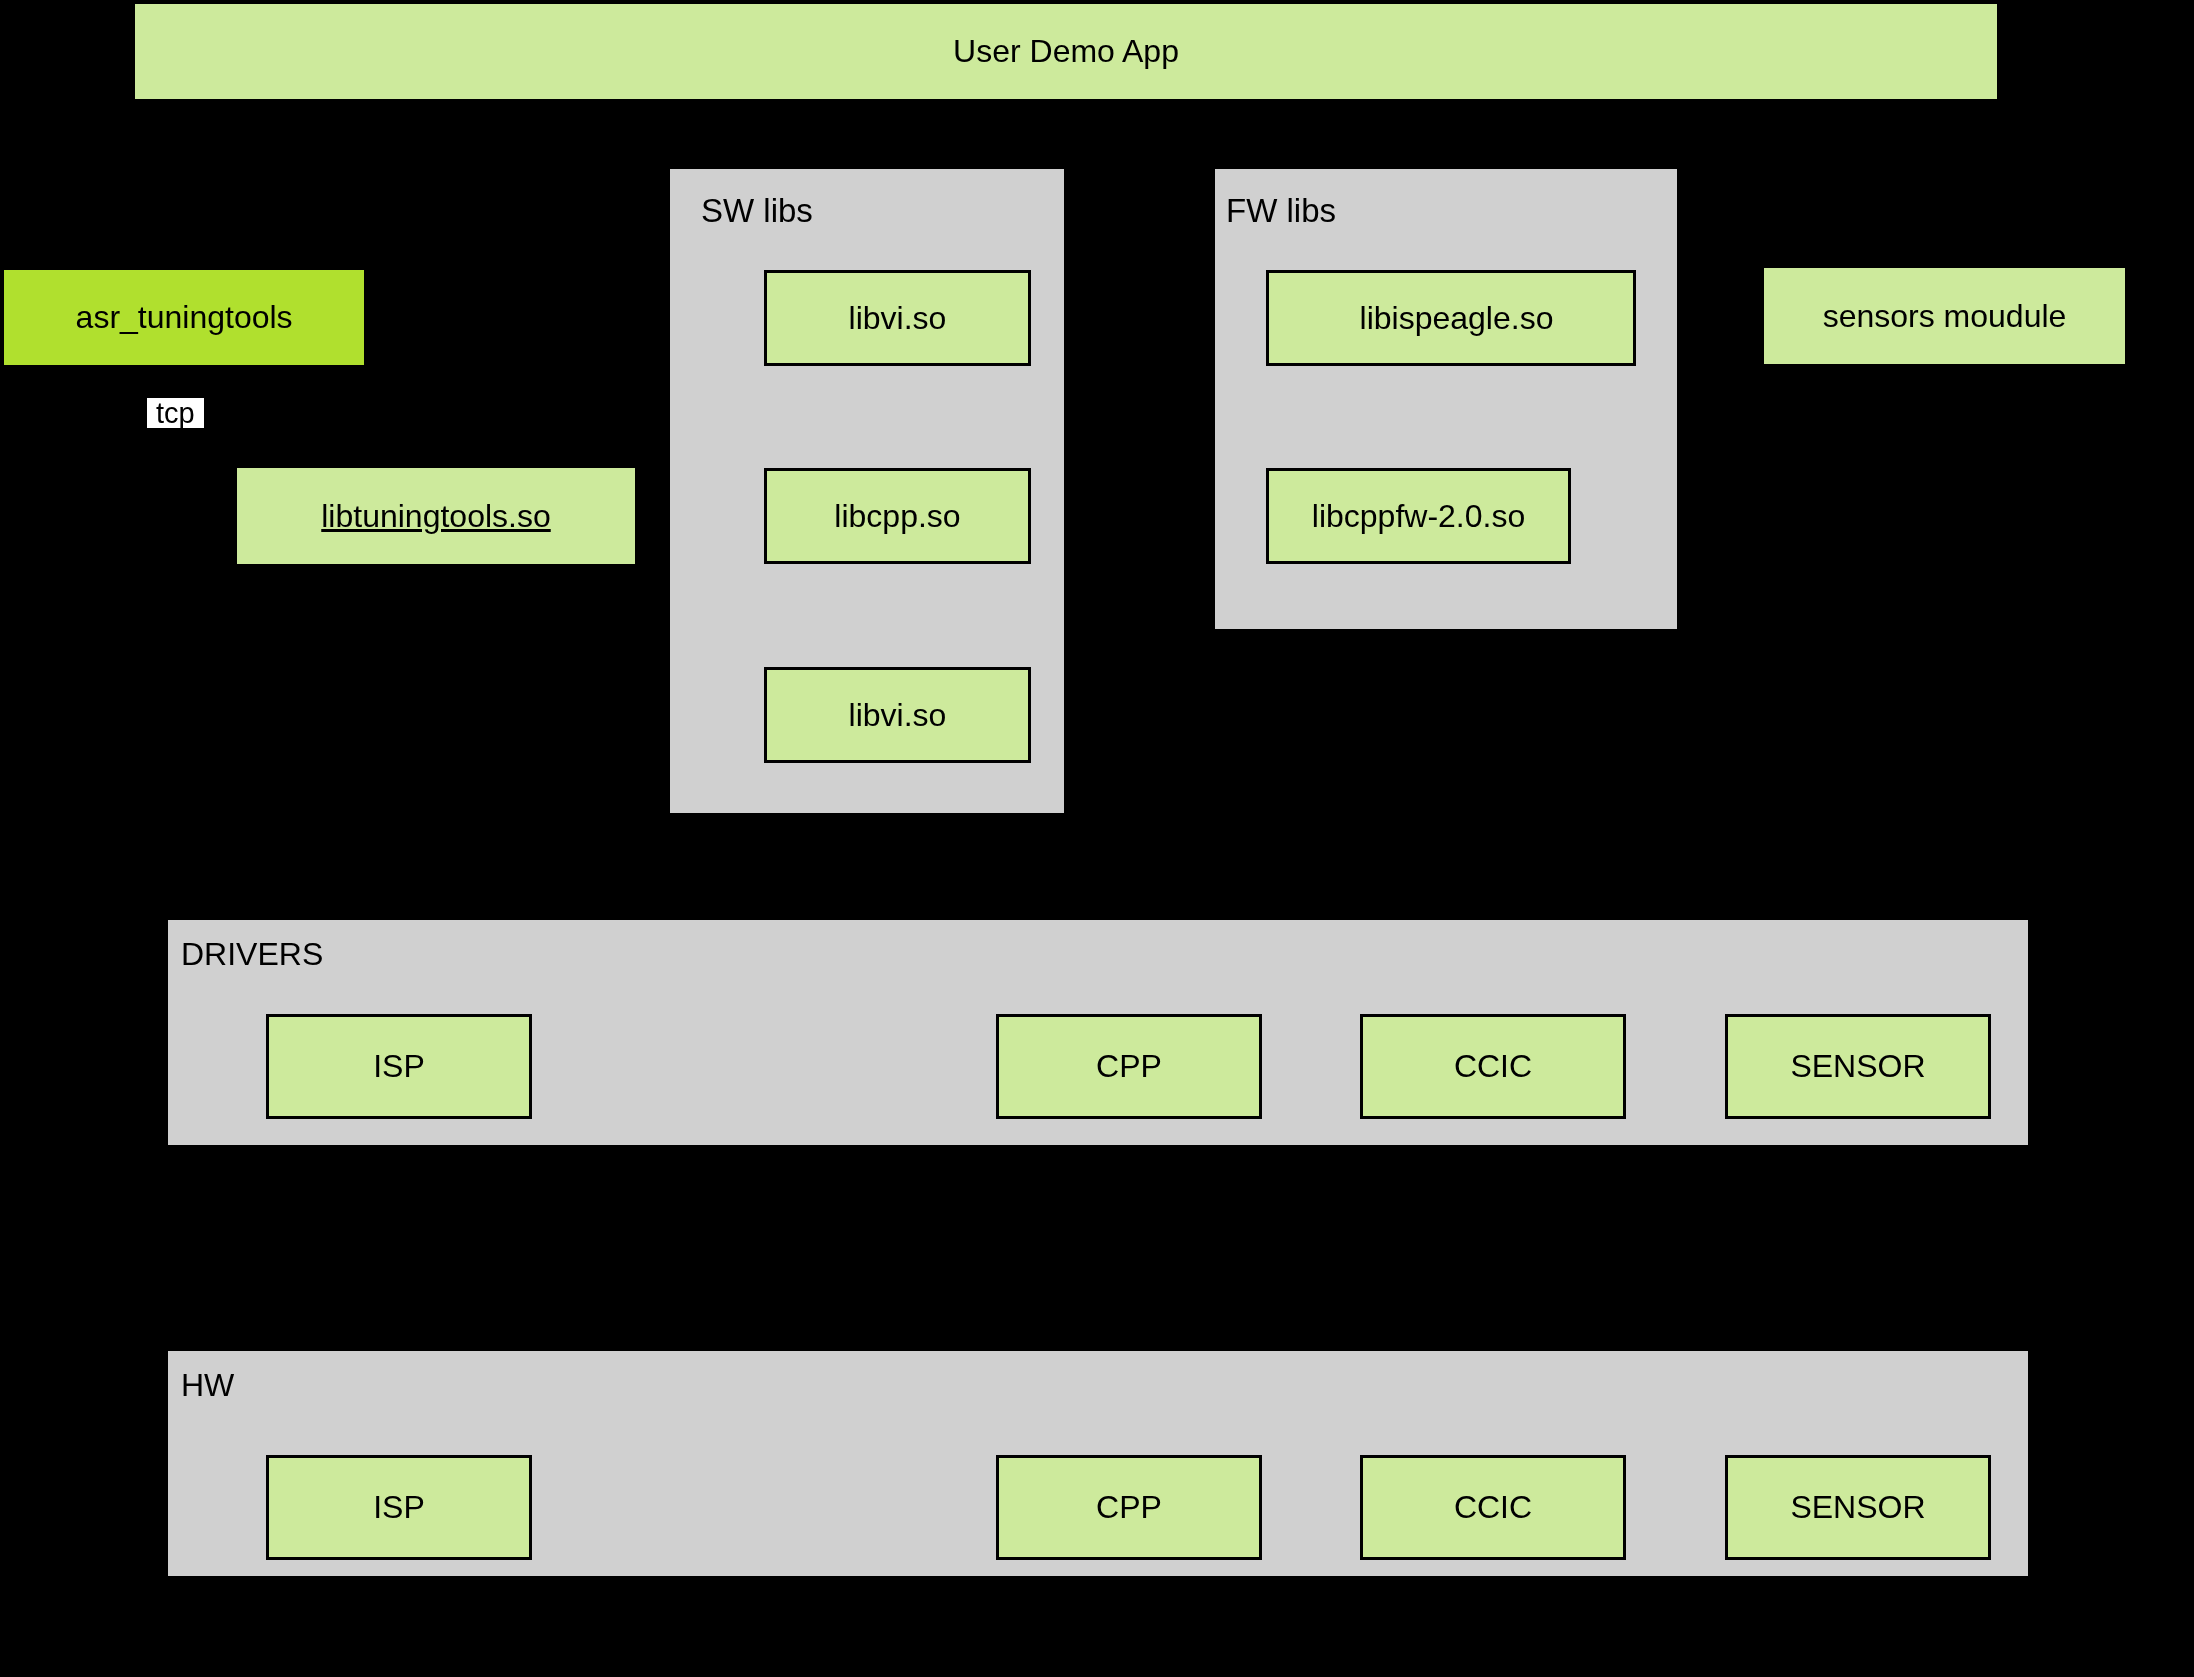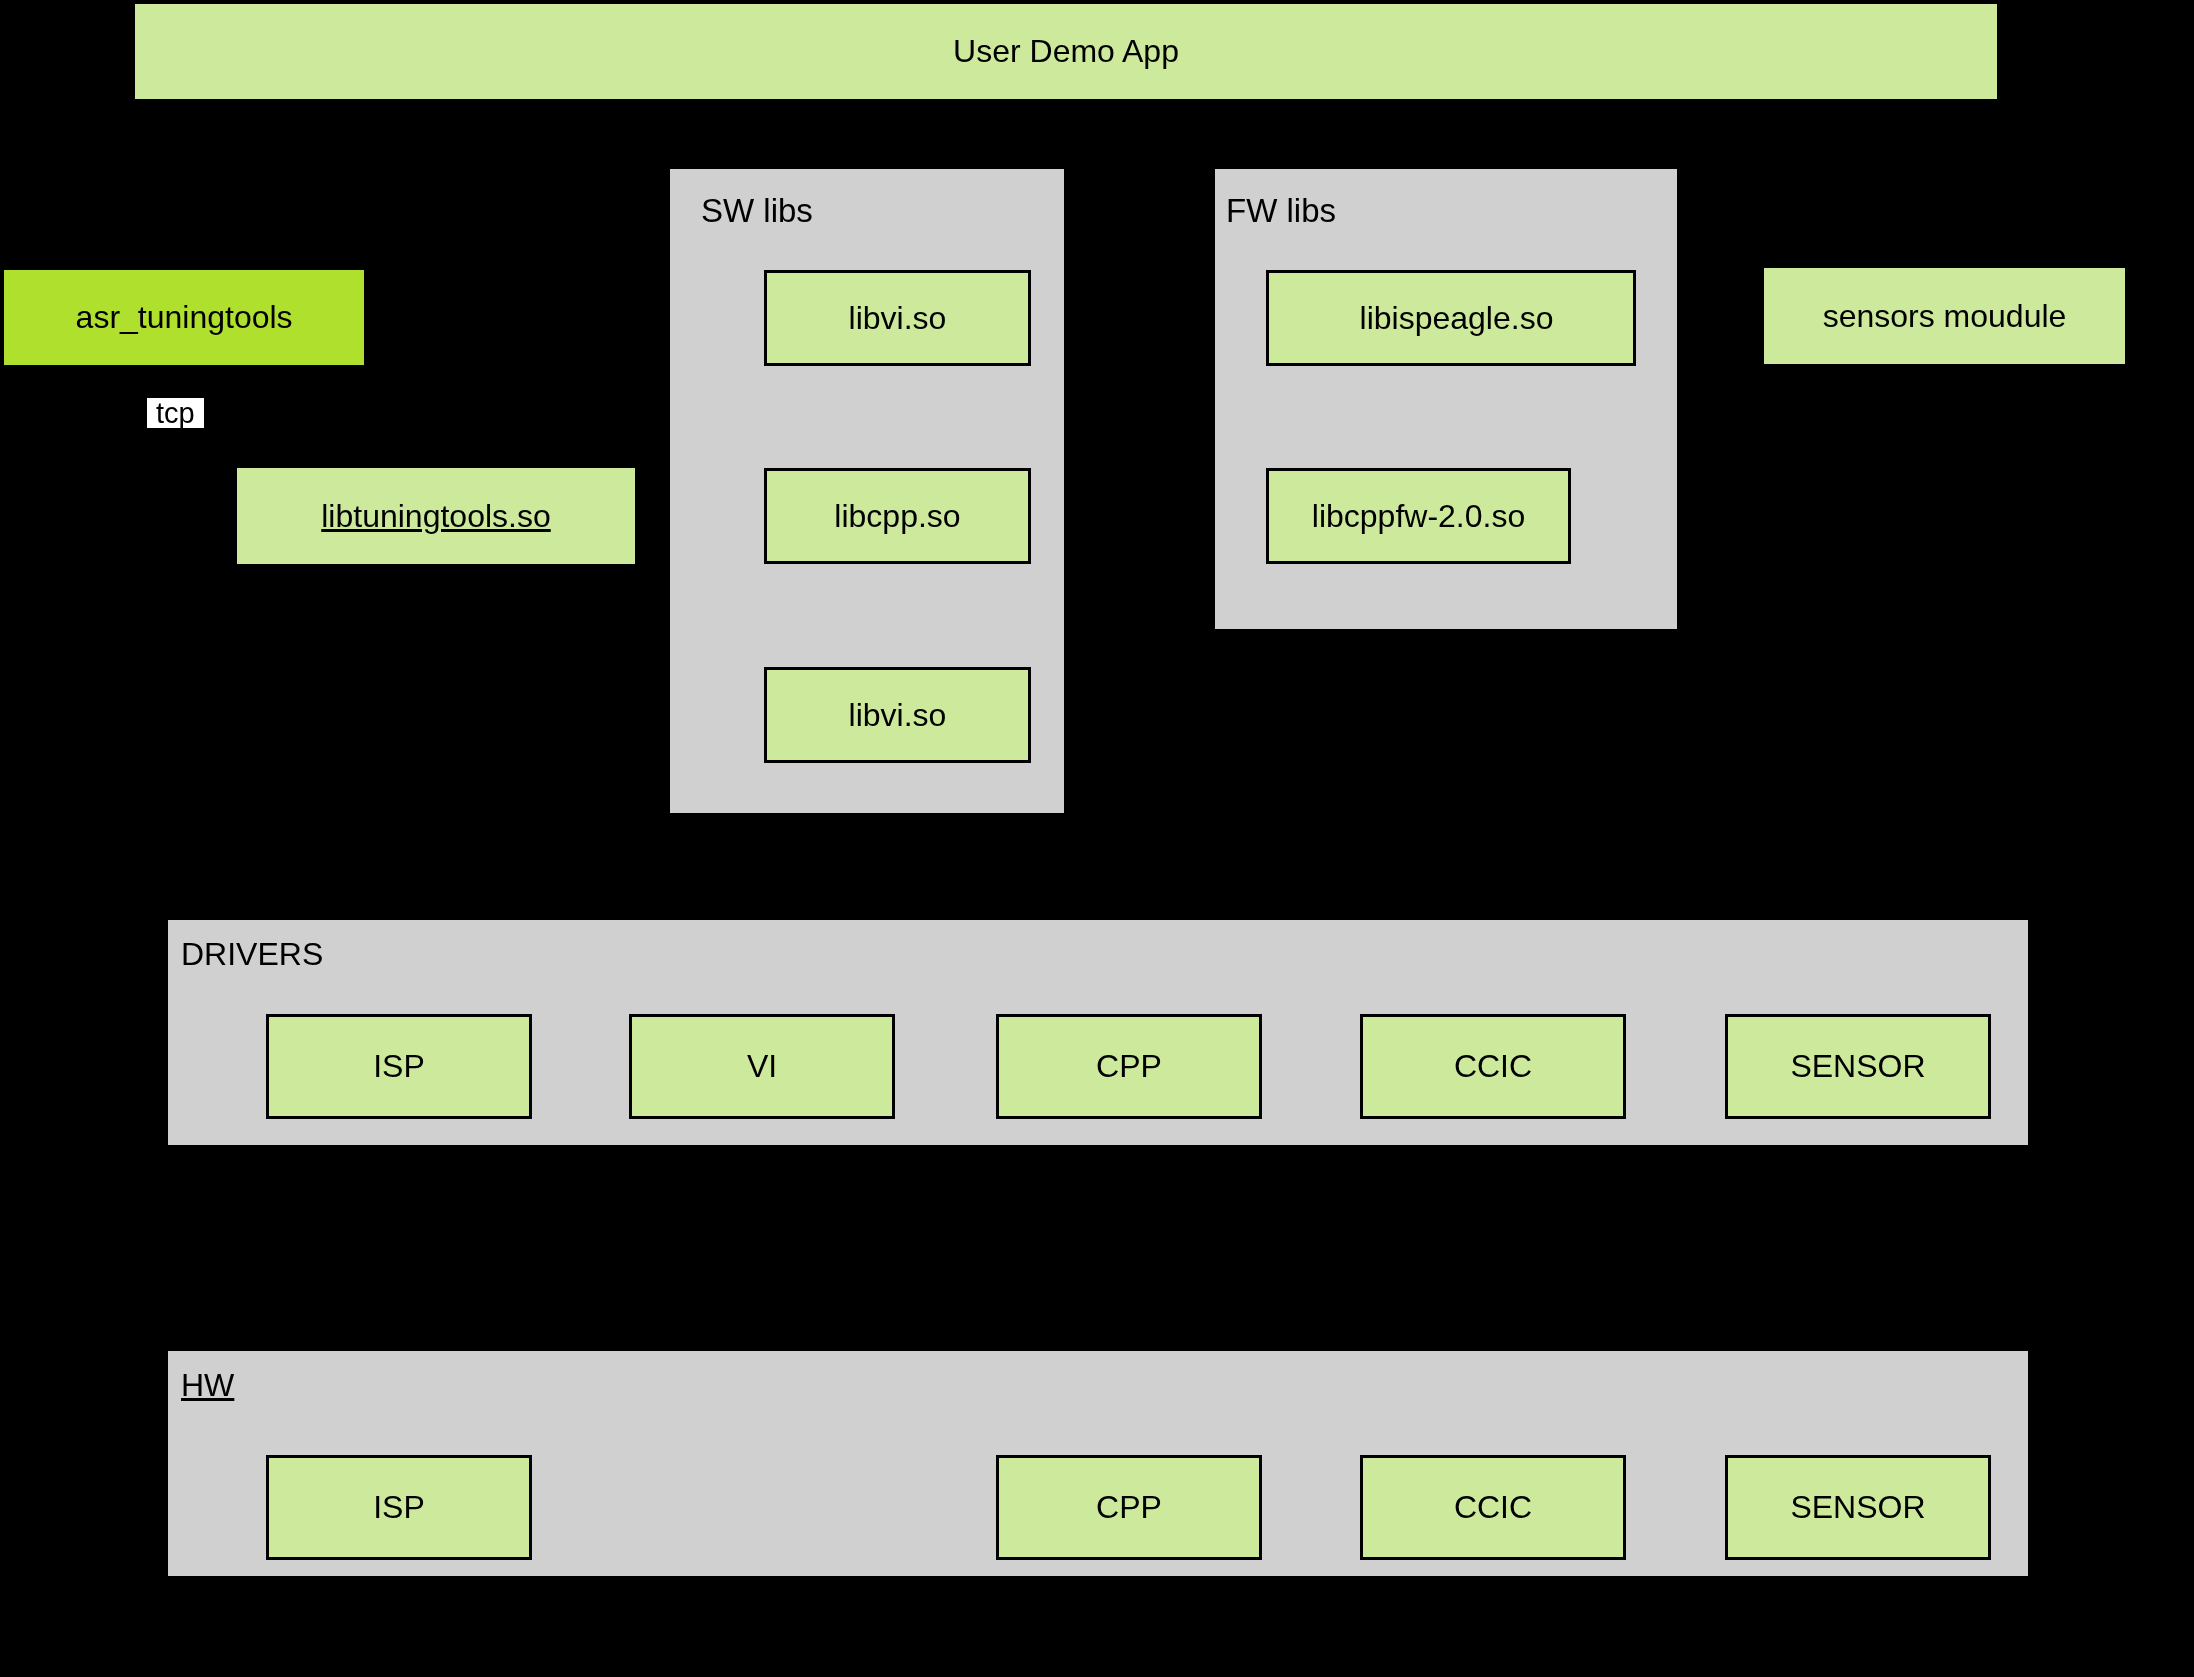--- a/index.html
+++ b/index.html
@@ -74,27 +74,26 @@
 
   <div class="box green-b f44" style="left:1266px;top:270px;width:370px;height:96px;padding-left:11px;">libispeagle.so</div>
   <div class="box green-b f44" style="left:1266px;top:468px;width:305px;height:96px;">libcppfw-2.0.so</div>
 
   <div class="box green f44" style="left:1764px;top:268px;width:361px;height:96px;">sensors moudule</div>
 
   <div class="grp-nb" style="left:168px;top:920px;width:1860px;height:225px;"></div>
   <div class="grp-title f44" style="left:181px;top:936px;">DRIVERS</div>
 
   <div class="box green-b f44" style="left:266px;top:1014px;width:266px;height:105px;">ISP</div>
-  <div class="box green-b f44" style="left:629px;top:1014px;width:266px;height:105px;">VI</div>
   <div class="box green-b f44" style="left:996px;top:1014px;width:266px;height:105px;">CPP</div>
   <div class="box green-b f44" style="left:1360px;top:1014px;width:266px;height:105px;">CCIC</div>
   <div class="box green-b f44" style="left:1725px;top:1014px;width:266px;height:105px;">SENSOR</div>
 
   <div class="grp-nb" style="left:168px;top:1351px;width:1860px;height:225px;"></div>
-  <div class="grp-title f44" style="left:181px;top:1367px;text-decoration:underline;">HW</div>
+  <div class="grp-title f44" style="left:181px;top:1367px;">HW</div>
 
   <div class="box green-b f44" style="left:266px;top:1455px;width:266px;height:105px;">ISP</div>
   <div class="box green-b f44" style="left:996px;top:1455px;width:266px;height:105px;">CPP</div>
   <div class="box green-b f44" style="left:1360px;top:1455px;width:266px;height:105px;">CCIC</div>
   <div class="box green-b f44" style="left:1725px;top:1455px;width:266px;height:105px;">SENSOR</div>
 
 </div>
 
 
 </body></html>

